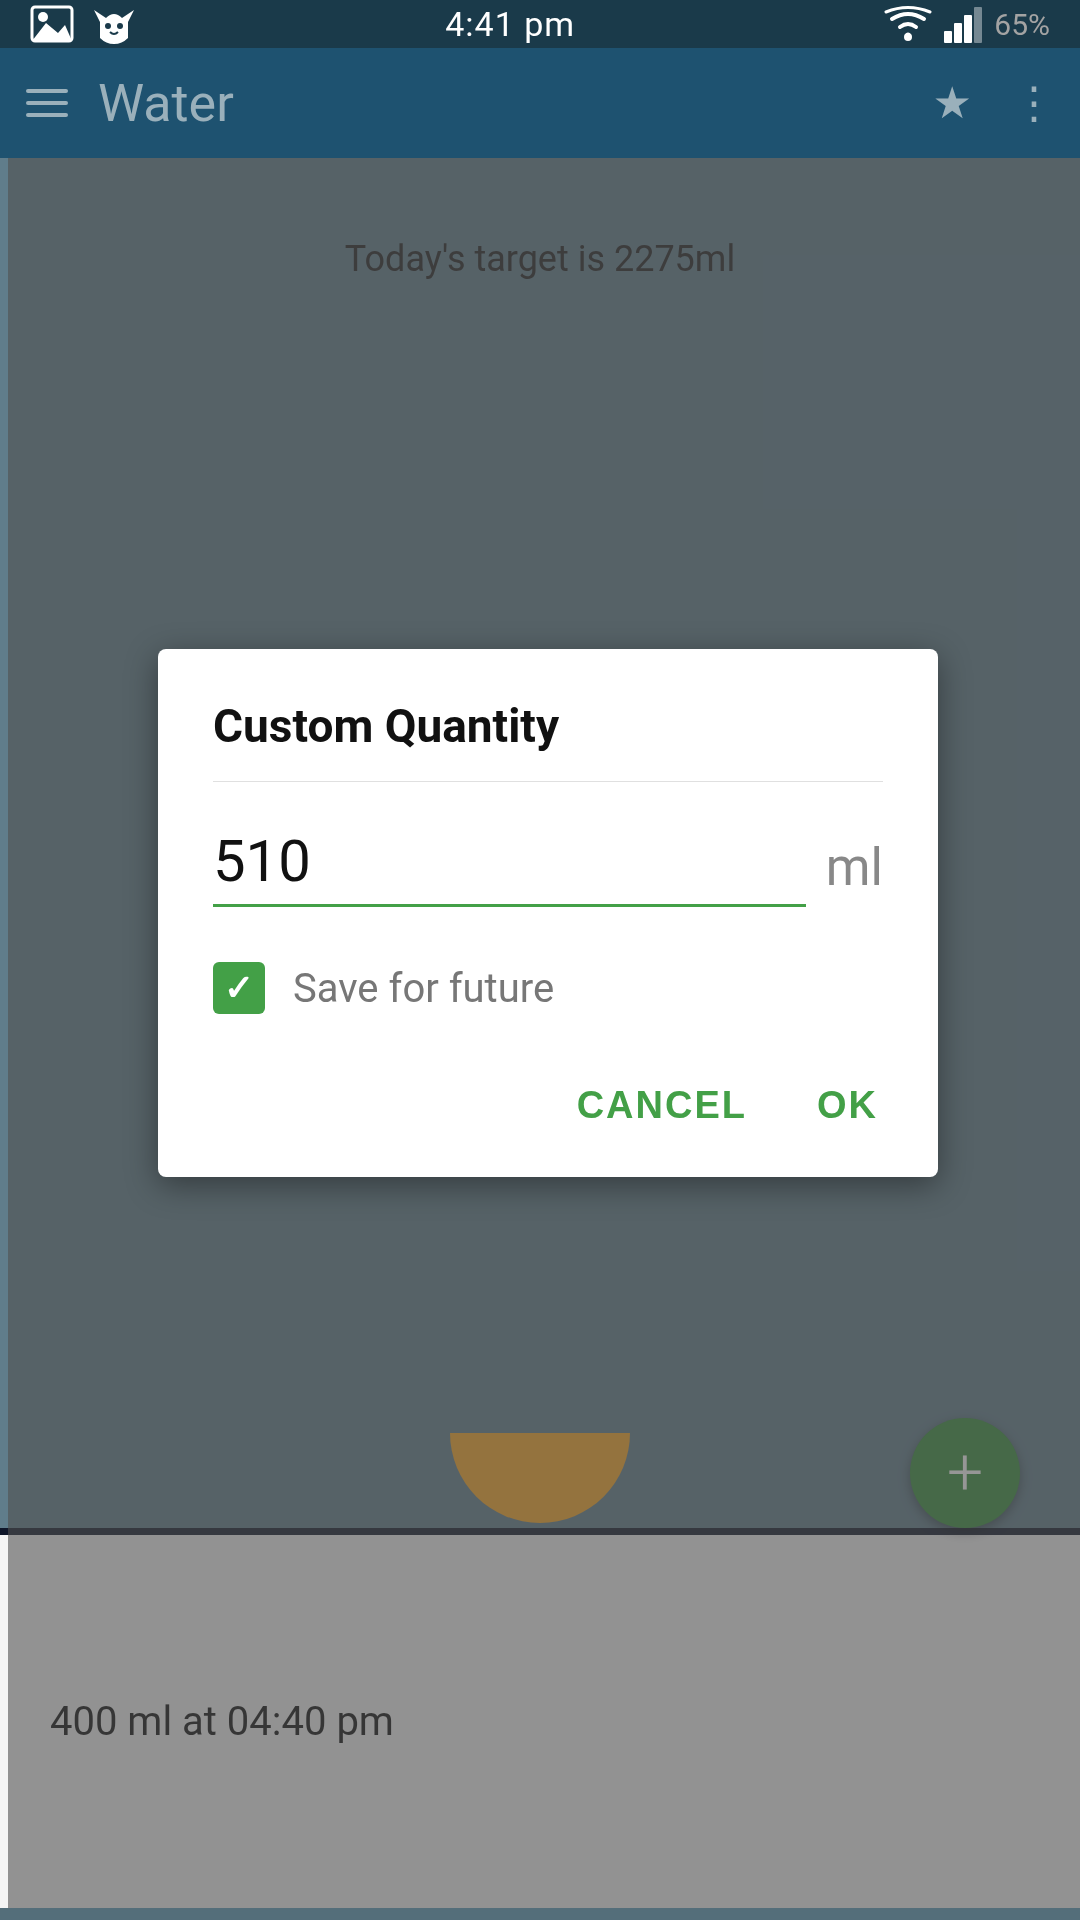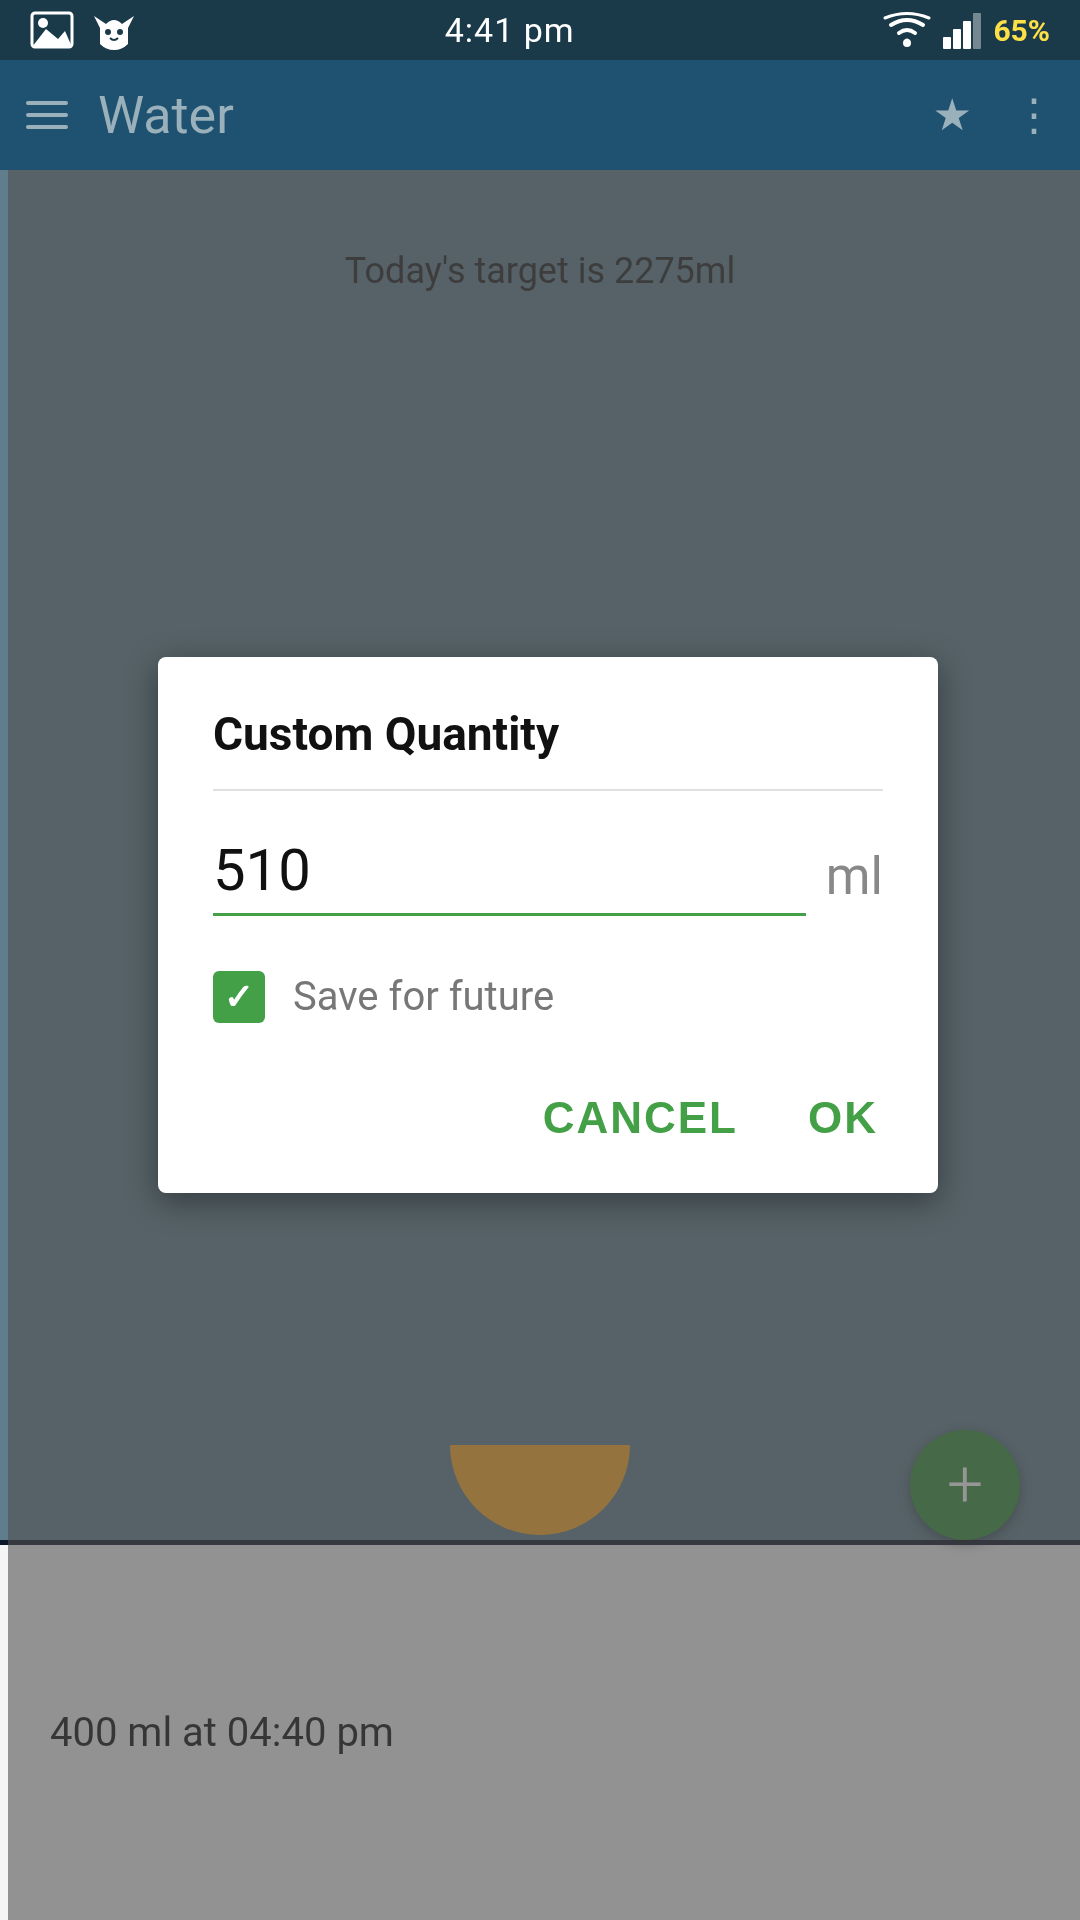--- a/index.html
+++ b/index.html
@@ -10,21 +10,21 @@
       height: 1920px;
       font-family: 'Roboto', Arial, sans-serif;
       background: #546e7a;
       overflow: hidden;
       position: relative;
     }
 
     
     .status-bar {
       width: 100%;
-      height: 60px;
+      height: 48px;
       background: #1a3a4a;
       display: flex;
       align-items: center;
       justify-content: space-between;
       padding: 0 30px;
     }
     .status-bar-left {
       display: flex;
       align-items: center;
       gap: 18px;
@@ -219,40 +219,40 @@
       color: #777777;
     }
 
     
     .dialog-buttons {
       display: flex;
       justify-content: flex-end;
       gap: 60px;
     }
     .dialog-btn {
-      font-size: 44px;
+      font-size: 38px;
       font-weight: 700;
       color: #43a047;
       text-transform: uppercase;
       letter-spacing: 2px;
       background: none;
       border: none;
       cursor: pointer;
       padding: 10px 5px;
     }
 
     
     .log-area {
       position: absolute;
       bottom: 0;
       left: 0;
       right: 0;
       height: 380px;
       background: #f5f5f5;
-      border-top: 5px solid #0f172a;
+      border-top: 7px solid #0f172a;
       display: flex;
       flex-direction: column;
       justify-content: center;
       padding: 0 50px;
       gap: 40px;
     }
     .log-item {
       font-size: 40px;
       color: #111111;
     }
@@ -299,21 +299,21 @@
       <path d="M2 7 Q24 -2 46 7" stroke="white" stroke-width="3" fill="none" stroke-linecap="round"></path>
       <circle cx="24" cy="32" r="4" fill="white"></circle>
     </svg>
 
     <svg width="38" height="38" viewBox="0 0 38 38" fill="white">
       <rect x="0" y="26" width="8" height="12" rx="1" fill="white"></rect>
       <rect x="10" y="18" width="8" height="20" rx="1" fill="white"></rect>
       <rect x="20" y="10" width="8" height="28" rx="1" fill="white"></rect>
       <rect x="30" y="2" width="8" height="36" rx="1" fill="rgba(255,255,255,0.4)"></rect>
     </svg>
-    <span style="font-size:30px;color:#fde047;font-weight:bold;">65%</span>
+    <span style="font-size:30px;color:#a3a3a3;">65%</span>
   </div>
 </div>
 
 <div class="app-bar">
   <div class="app-bar-menu">
     <div class="hamburger-line"></div>
     <div class="hamburger-line"></div>
     <div class="hamburger-line"></div>
   </div>
   <div class="app-bar-title">Water</div>

